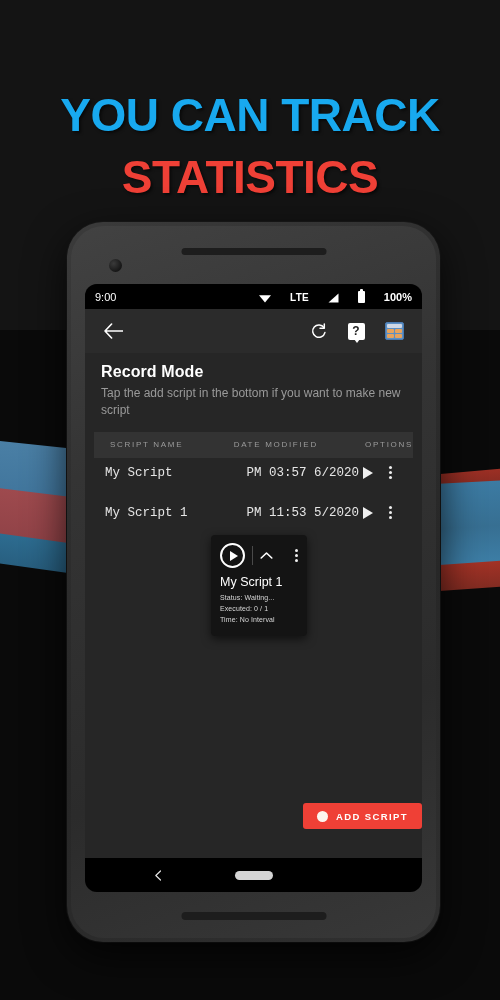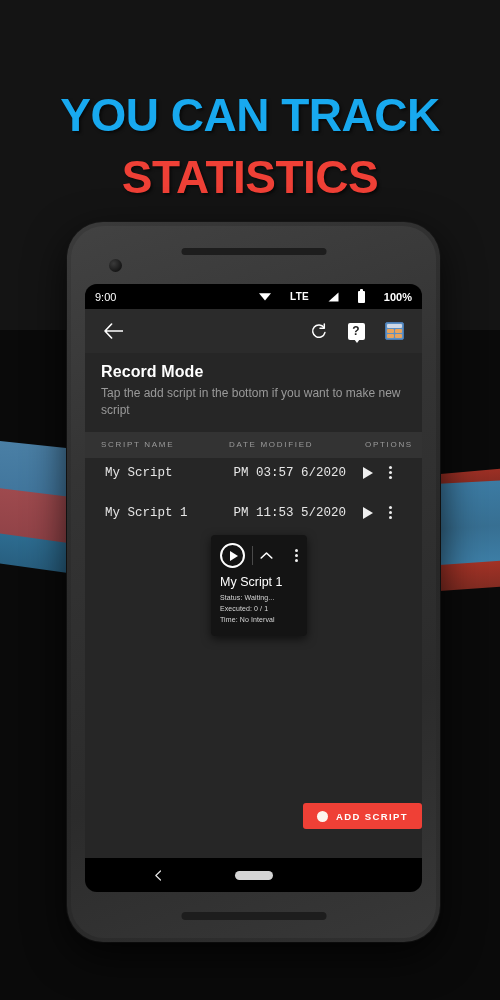--- a/index.html
+++ b/index.html
@@ -102,21 +102,21 @@
     border-radius:12px; overflow:hidden; background:#262626;
     display:flex; flex-direction:column;
   }
 
   
   .statusbar {
     height:25px; background:#000; color:#fff;
     display:flex; align-items:center; justify-content:space-between;
     padding:0 10px; font-size:11px; flex:0 0 auto;
   }
-  .status-right { display:flex; align-items:center; gap:19px; }
+  .status-right { display:flex; align-items:flex-end; gap:19px; }
   .ico-wifi { width:12px; height:9px; display:block; }
   .ico-sig { width:11px; height:10px; display:block; }
   .ico-batt {
     width:7px; height:12px; background:#fff; border-radius:1px; position:relative;
   }
   .ico-batt:before {
     content:""; position:absolute; left:2px; top:-2px; width:3px; height:2px;
     background:#fff; border-radius:1px 1px 0 0;
   }
   .lte { font-size:10px; font-weight:bold; letter-spacing:.2px; }
@@ -152,36 +152,36 @@
   .calc-screen { height:4px; background:#cfd8e6; border-radius:1px; }
   .calc-keys { flex:1; display:grid; grid-template-columns:1fr 1fr; grid-template-rows:1fr 1fr; gap:1px; }
   .calc-keys i { background:#e8a35c; display:block; border-radius:1px; }
 
   .page-head { padding:10px 16px 12px; }
   .page-title { color:#fff; font-size:16px; font-weight:bold; letter-spacing:.1px; }
   .page-sub { color:#9a9a9a; font-size:12px; line-height:1.45; margin-top:4px; }
 
   .table-head {
     background:#333; display:flex; align-items:center; height:26px;
-    padding:0 0 0 16px; margin:0 0;
+    padding:0 0 0 16px; margin:0 9px;
   }
   .th { color:#9b9b9b; font-size:8px; letter-spacing:1.7px; font-weight:normal; }
   .col-name { width:128px; }
   .col-date { width:136px; }
   .col-opts { flex:1; }
 
   .row {
     display:flex; align-items:center; height:30px;
     padding:0 0 0 16px; margin:0 4px;font-family:Liberation Mono, monospace;
   }
   .row + .row { margin-top:10px; }
   .cell-name { width:128px; color:#e6e6e6; font-size:12.5px; }
   .cell-date {
     width:130px; color:#e6e6e6; font-size:12.5px;
-    white-space:nowrap; overflow:hidden; text-align:right; padding-right:17px;
+    white-space:nowrap; overflow:hidden; text-align:right; padding-right:4px;
     direction:rtl;
   }
   .cell-opts { flex:1; display:flex; align-items:center; gap:16px; }
   .ico-play-sm { width:0; height:0; border-left:10px solid #efefef;
                  border-top:6px solid transparent; border-bottom:6px solid transparent; cursor:pointer; }
   .ico-dots { display:flex; flex-direction:column; gap:2px; cursor:pointer; }
   .ico-dots i { width:3px; height:3px; background:#efefef; border-radius:50%; display:block; }
 
   
   .widget {

